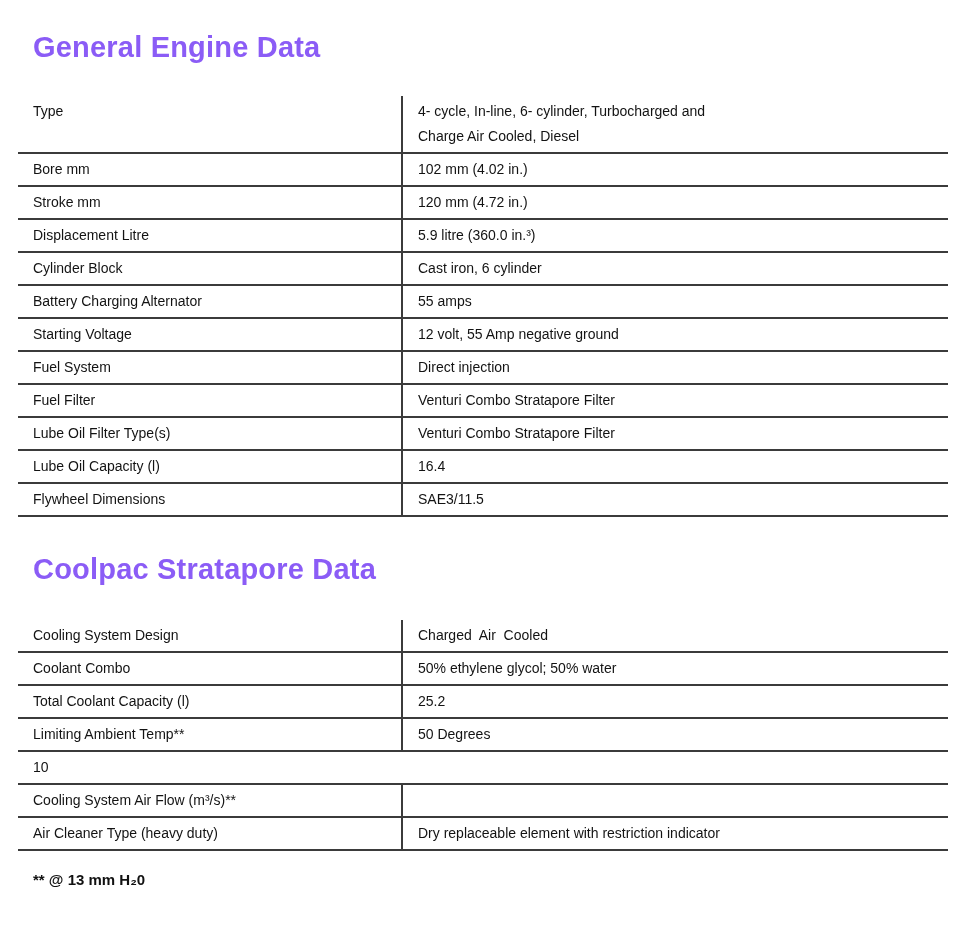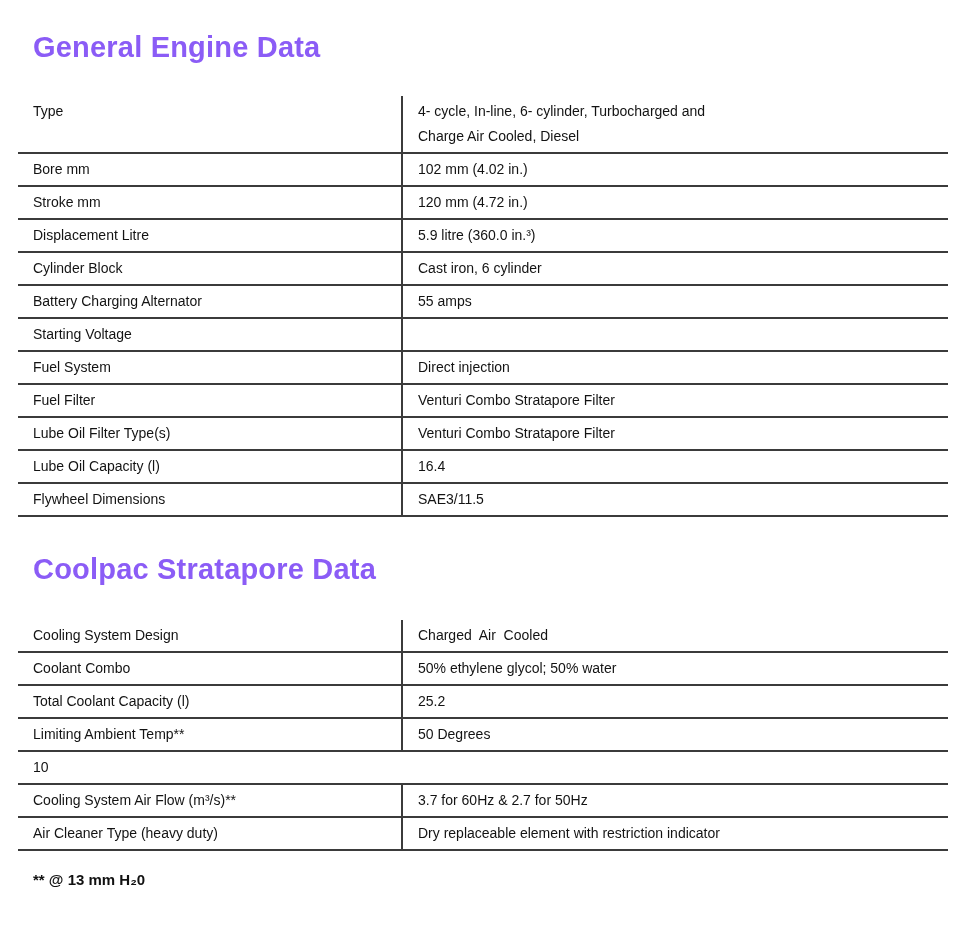--- a/index.html
+++ b/index.html
@@ -88,20 +88,21 @@
       <div class="row">
         <div class="cell label">Cylinder Block</div>
         <div class="cell value">Cast iron, 6 cylinder</div>
       </div>
       <div class="row">
         <div class="cell label">Battery Charging Alternator</div>
         <div class="cell value">55 amps</div>
       </div>
       <div class="row">
         <div class="cell label">Starting Voltage</div>
+        <div class="cell value">12 volt, 55 Amp negative ground</div>
       </div>
       <div class="row">
         <div class="cell label">Fuel System</div>
         <div class="cell value">Direct injection</div>
       </div>
       <div class="row">
         <div class="cell label">Fuel Filter</div>
         <div class="cell value">Venturi Combo Stratapore Filter</div>
       </div>
       <div class="row">
@@ -136,21 +137,20 @@
       </div>
       <div class="row">
         <div class="cell label">Limiting Ambient Temp**</div>
         <div class="cell value">50 Degrees</div>
       </div>
       <div class="row">
         <div class="cell value">10</div>
       </div>
       <div class="row">
         <div class="cell label">Cooling System Air Flow (m³/s)**</div>
-        <div class="cell value">3.7 for 60Hz &amp; 2.7 for 50Hz</div>
       </div>
       <div class="row">
         <div class="cell label">Air Cleaner Type (heavy duty)</div>
         <div class="cell value">Dry replaceable element with restriction indicator</div>
       </div>
     </div>
   </section>
 
   <p class="footnote">** @ 13 mm H₂0</p>
 

